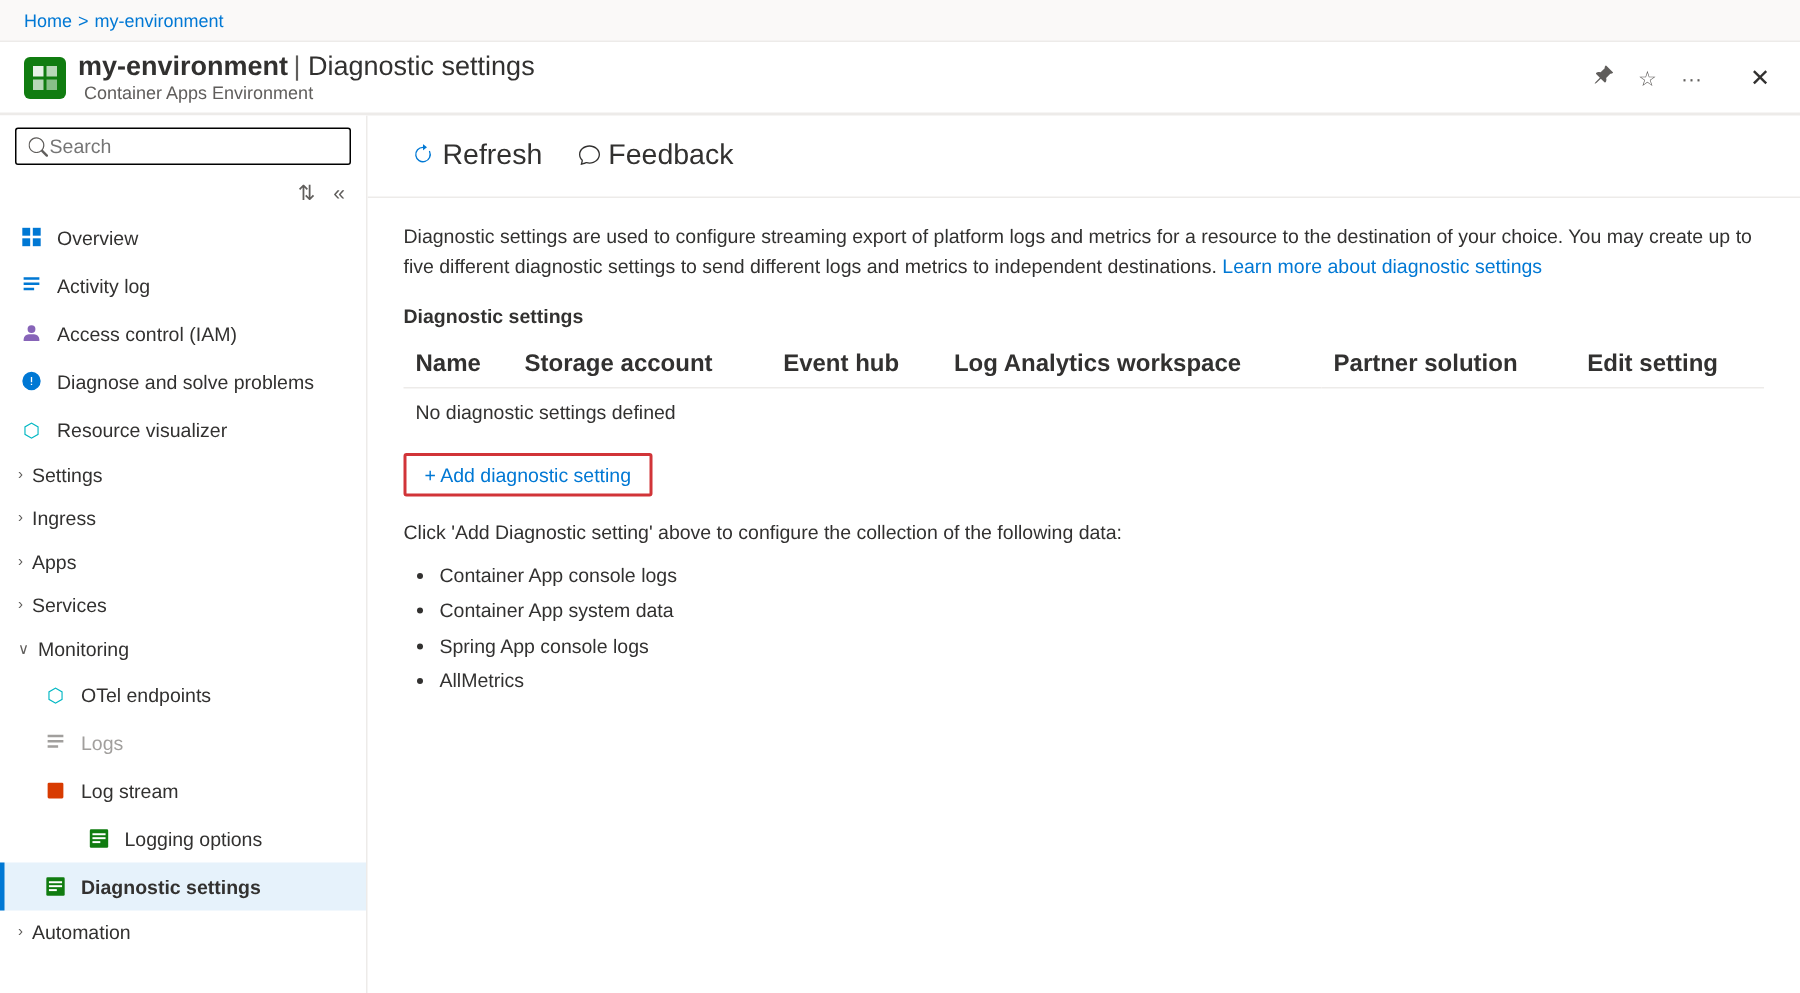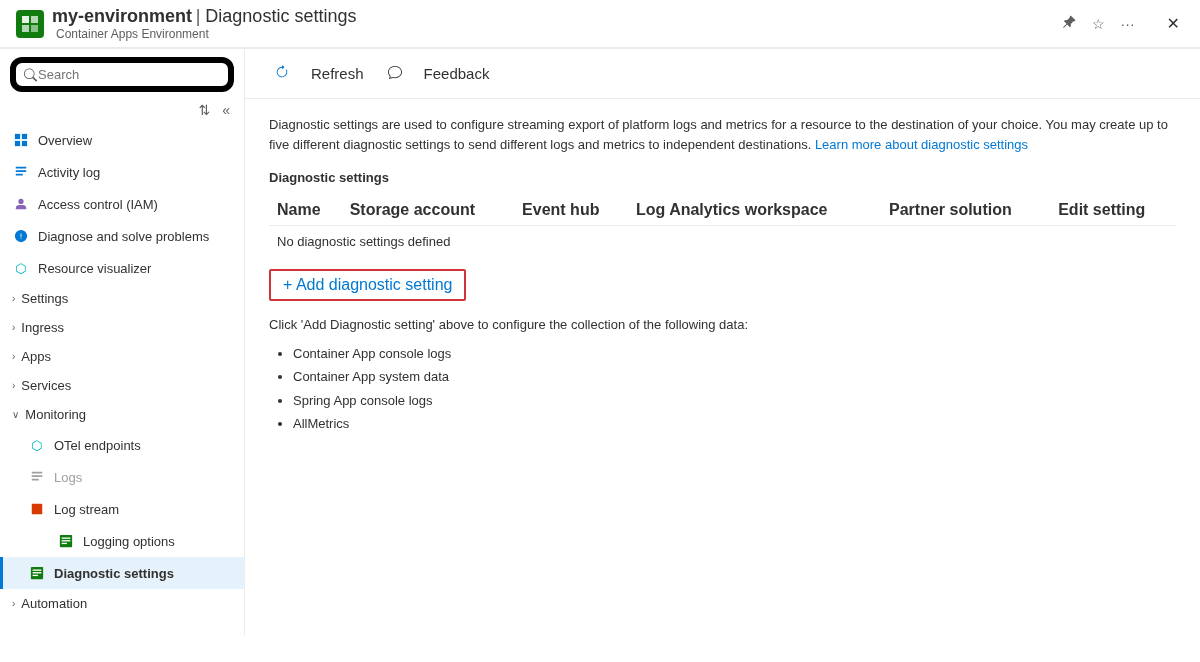--- a/index.html
+++ b/index.html
@@ -74,22 +74,22 @@
       background: #fff;
       overflow-y: auto;
       display: flex;
       flex-direction: column;
     }
 
     .search-box {
       margin: 8px 10px;
       display: flex;
       align-items: center;
-      border: 6px solid #000000;
-      border-radius: 12px;
+      border: 1px solid #000000;
+      border-radius: 2px;
       padding: 4px 8px;
       gap: 1px;
       background: #fff;
     }
     .search-box input {
       border: none; outline: none; font-size: 13px; width: 100%; color: #323130;
     }
 
     .sidebar-controls {
       display: flex;
@@ -151,24 +151,24 @@
 
     
     .toolbar {
       display: flex;
       align-items: center;
       padding: 10px 20px;
       gap: 4px;
       border-bottom: 1px solid #edebe9;
     }
     .toolbar-btn {
-      display: flex; align-items: center; gap: 22px;
+      display: flex; align-items: center; gap: 6px;
       background: none; border: none; cursor: pointer;
       padding: 6px 10px;
-      font-size: 15px; color: #323130;
+      font-size: 19px; color: #323130;
       border-radius: 2px;
     }
     .toolbar-icon { font-size: 14px; }
 
     
     .content-body {
       padding: 16px 24px;
       flex: 1;
     }
 
@@ -213,21 +213,21 @@
 
     
     .add-diag-btn {
       display: inline-flex;
       align-items: center;
       gap: 4px;
       border: 2px solid #d13438;
       color: #0078d4;
       background: #fff;
       padding: 5px 12px;
-      font-size: 16px;
+      font-size: 13px;
       cursor: pointer;
       border-radius: 2px;
       margin-bottom: 16px;
     }
 
     .click-instructions {
       font-size: 13px;
       color: #323130;
       margin-bottom: 10px;
     }
@@ -243,20 +243,25 @@
     
     ::-webkit-scrollbar { width: 6px; }
     ::-webkit-scrollbar-track { background: #f1f1f1; }
     ::-webkit-scrollbar-thumb { background: #c8c6c4; border-radius: 3px; }
   </style>
 </head>
 <body>
 
 <div style="border-bottom: 1px solid #edebe9;">
 
+  <div class="breadcrumb-bar">
+    <a style="color:#0078d4;text-decoration:none;cursor:pointer;">Home</a>
+    <span>&gt;</span>
+    <span style="color:#0078d4;cursor:pointer;">my-environment</span>
+  </div>
 
   <div class="top-bar">
     <div class="app-icon">
       <svg width="18" height="18" viewBox="0 0 18 18" fill="none">
         <rect x="1" y="1" width="7" height="7" fill="white" opacity="0.9"></rect>
         <rect x="10" y="1" width="7" height="7" fill="white" opacity="0.7"></rect>
         <rect x="1" y="10" width="7" height="7" fill="white" opacity="0.7"></rect>
         <rect x="10" y="10" width="7" height="7" fill="white" opacity="0.5"></rect>
       </svg>
     </div>

